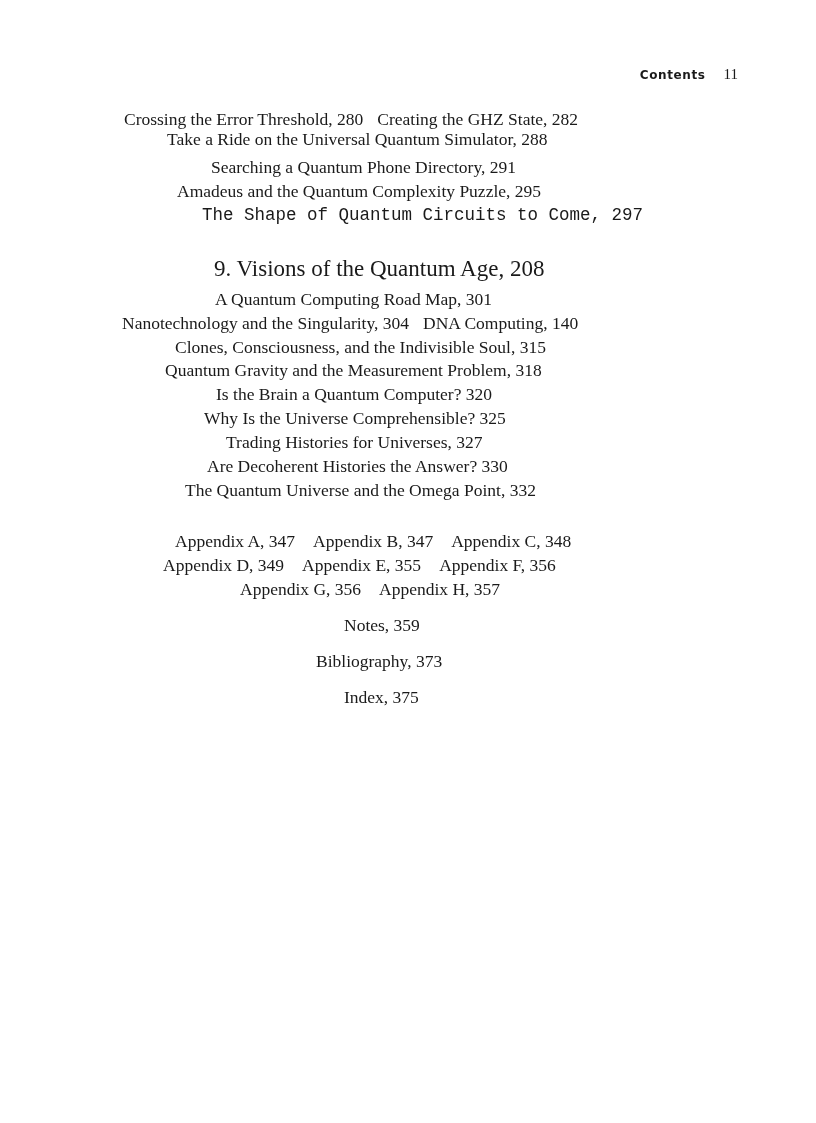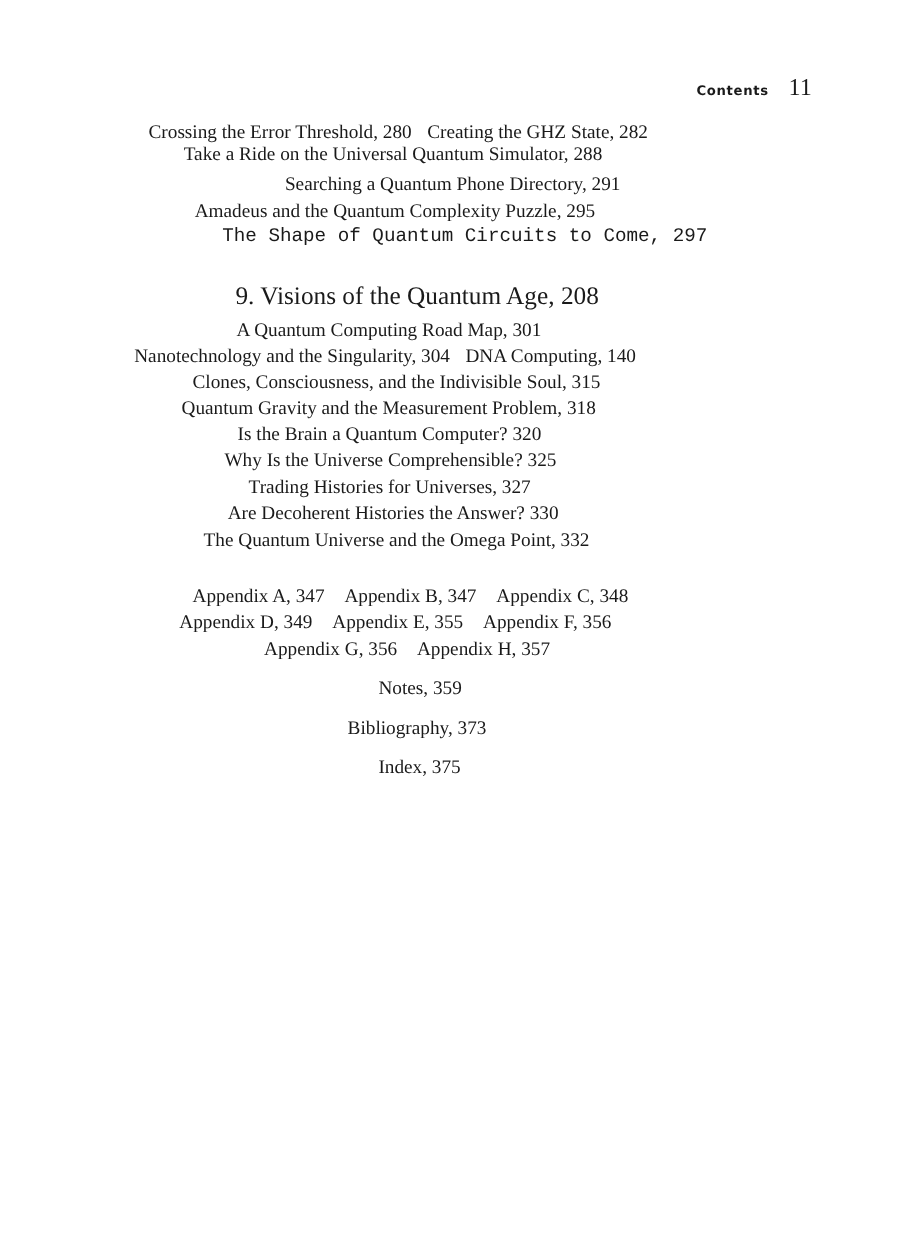--- a/index.html
+++ b/index.html
@@ -1,38 +1,38 @@
 <!DOCTYPE html>
 <html><head>
   <meta charset="utf-8">
   <style>
     html, body { margin: 0; padding: 0; background: #ffffff; }
     body { width: 816px; height: 1123px; position: relative; overflow: hidden; color: #1a1a1a; }
     .page { position: absolute; left: 0; top: 0; width: 816px; height: 1123px; }
     .header { position: absolute; top: 66px; right: 78px; display: flex; align-items: baseline; gap: 18px; }
     .header .title { font-family: "DejaVu Sans", sans-serif; font-weight: bold; font-size: 12px; letter-spacing: 0.6px; }
-    .header .num { font-family: "Liberation Serif", serif; font-size: 22px; }
+    .header .num { font-family: "Liberation Serif", serif; font-size: 15px; }
     .line { position: absolute; font-family: "Liberation Serif", serif; font-size: 17.5px; white-space: pre; line-height: 1; }
     .chapter { position: absolute; font-family: "Liberation Serif", serif; font-size: 23px; white-space: pre; line-height: 1; }
     .gap { display: inline-block; width: 14px; }
     .gap2 { display: inline-block; width: 18px; }
   </style>
 </head>
 <body>
 
 <div class="page">
 
   <div class="header">
     <span class="title">Contents</span>
     <span class="num">11</span>
   </div>
 
-  <div class="line" style="left:135px; top:111px;text-align:center;"><span>Crossing the Error Threshold, 280</span><span class="gap"></span><span>Creating the GHZ State, 282</span></div>
+  <div class="line" style="left:124px; top:111px;text-align:center;"><span>Crossing the Error Threshold, 280</span><span class="gap"></span><span>Creating the GHZ State, 282</span></div>
   <div class="line" style="left:167px; top:131px;">Take a Ride on the Universal Quantum Simulator, 288</div>
-  <div class="line" style="left:211px; top:159px;margin-left:48px;">Searching a Quantum Phone Directory, 291</div>
+  <div class="line" style="left:211px; top:159px;">Searching a Quantum Phone Directory, 291</div>
   <div class="line" style="left:177px; top:183px;">Amadeus and the Quantum Complexity Puzzle, 295</div>
   <div class="line" style="left:202px; top:207px;font-family:Liberation Mono, monospace;">The Shape of Quantum Circuits to Come, 297</div>
 
   <div class="chapter" style="left:214px; top:257px;">9. Visions of the Quantum Age, 208</div>
   <div class="line" style="left:215px; top:291px;">A Quantum Computing Road Map, 301</div>
   <div class="line" style="left:122px; top:315px;"><span>Nanotechnology and the Singularity, 304</span><span class="gap"></span><span>DNA Computing, 140</span></div>
   <div class="line" style="left:175px; top:339px;">Clones, Consciousness, and the Indivisible Soul, 315</div>
   <div class="line" style="left:165px; top:362px;">Quantum Gravity and the Measurement Problem, 318</div>
   <div class="line" style="left:216px; top:386px;">Is the Brain a Quantum Computer? 320</div>
   <div class="line" style="left:204px; top:410px;">Why Is the Universe Comprehensible? 325</div>

